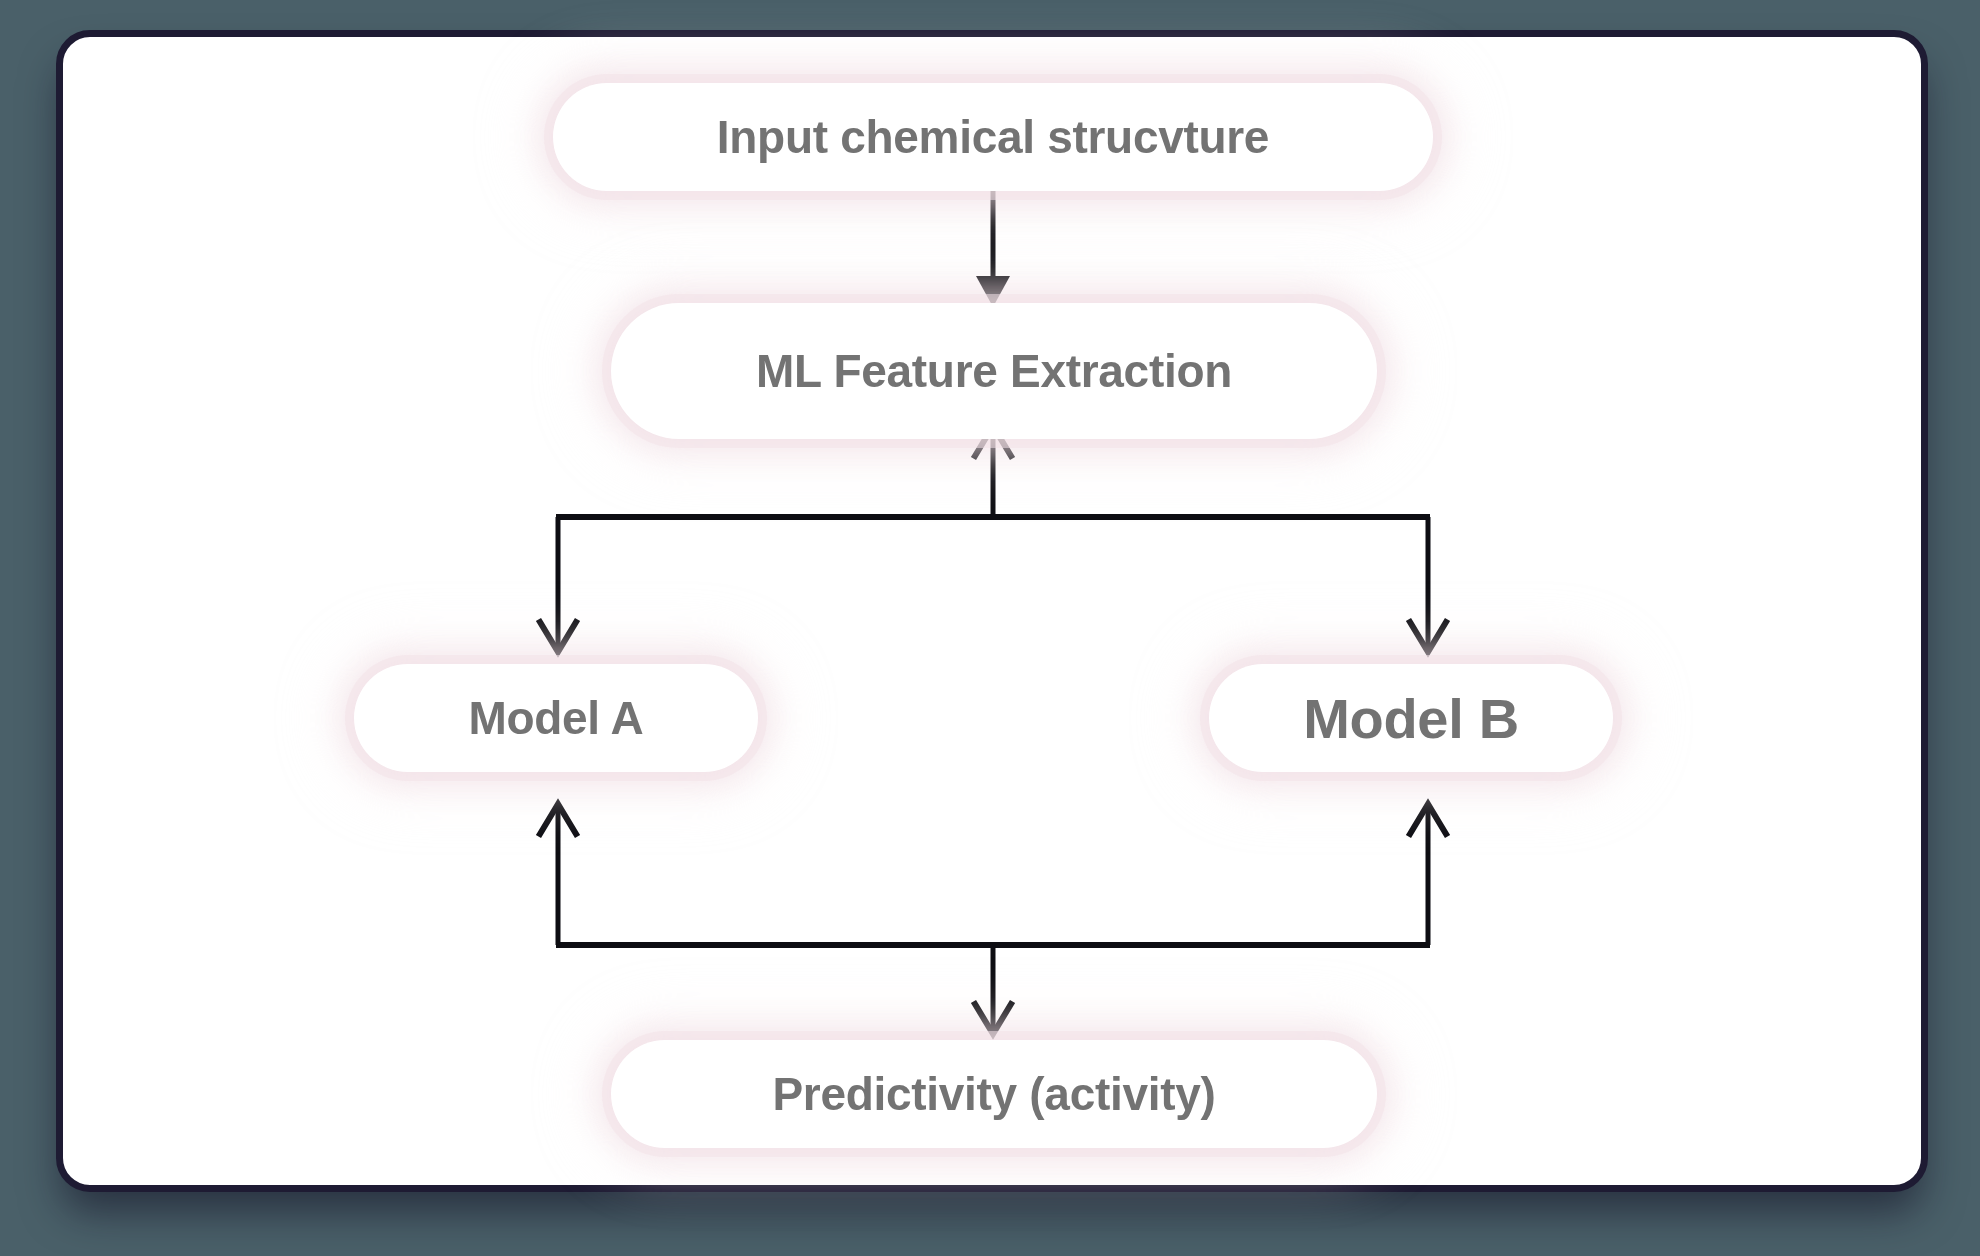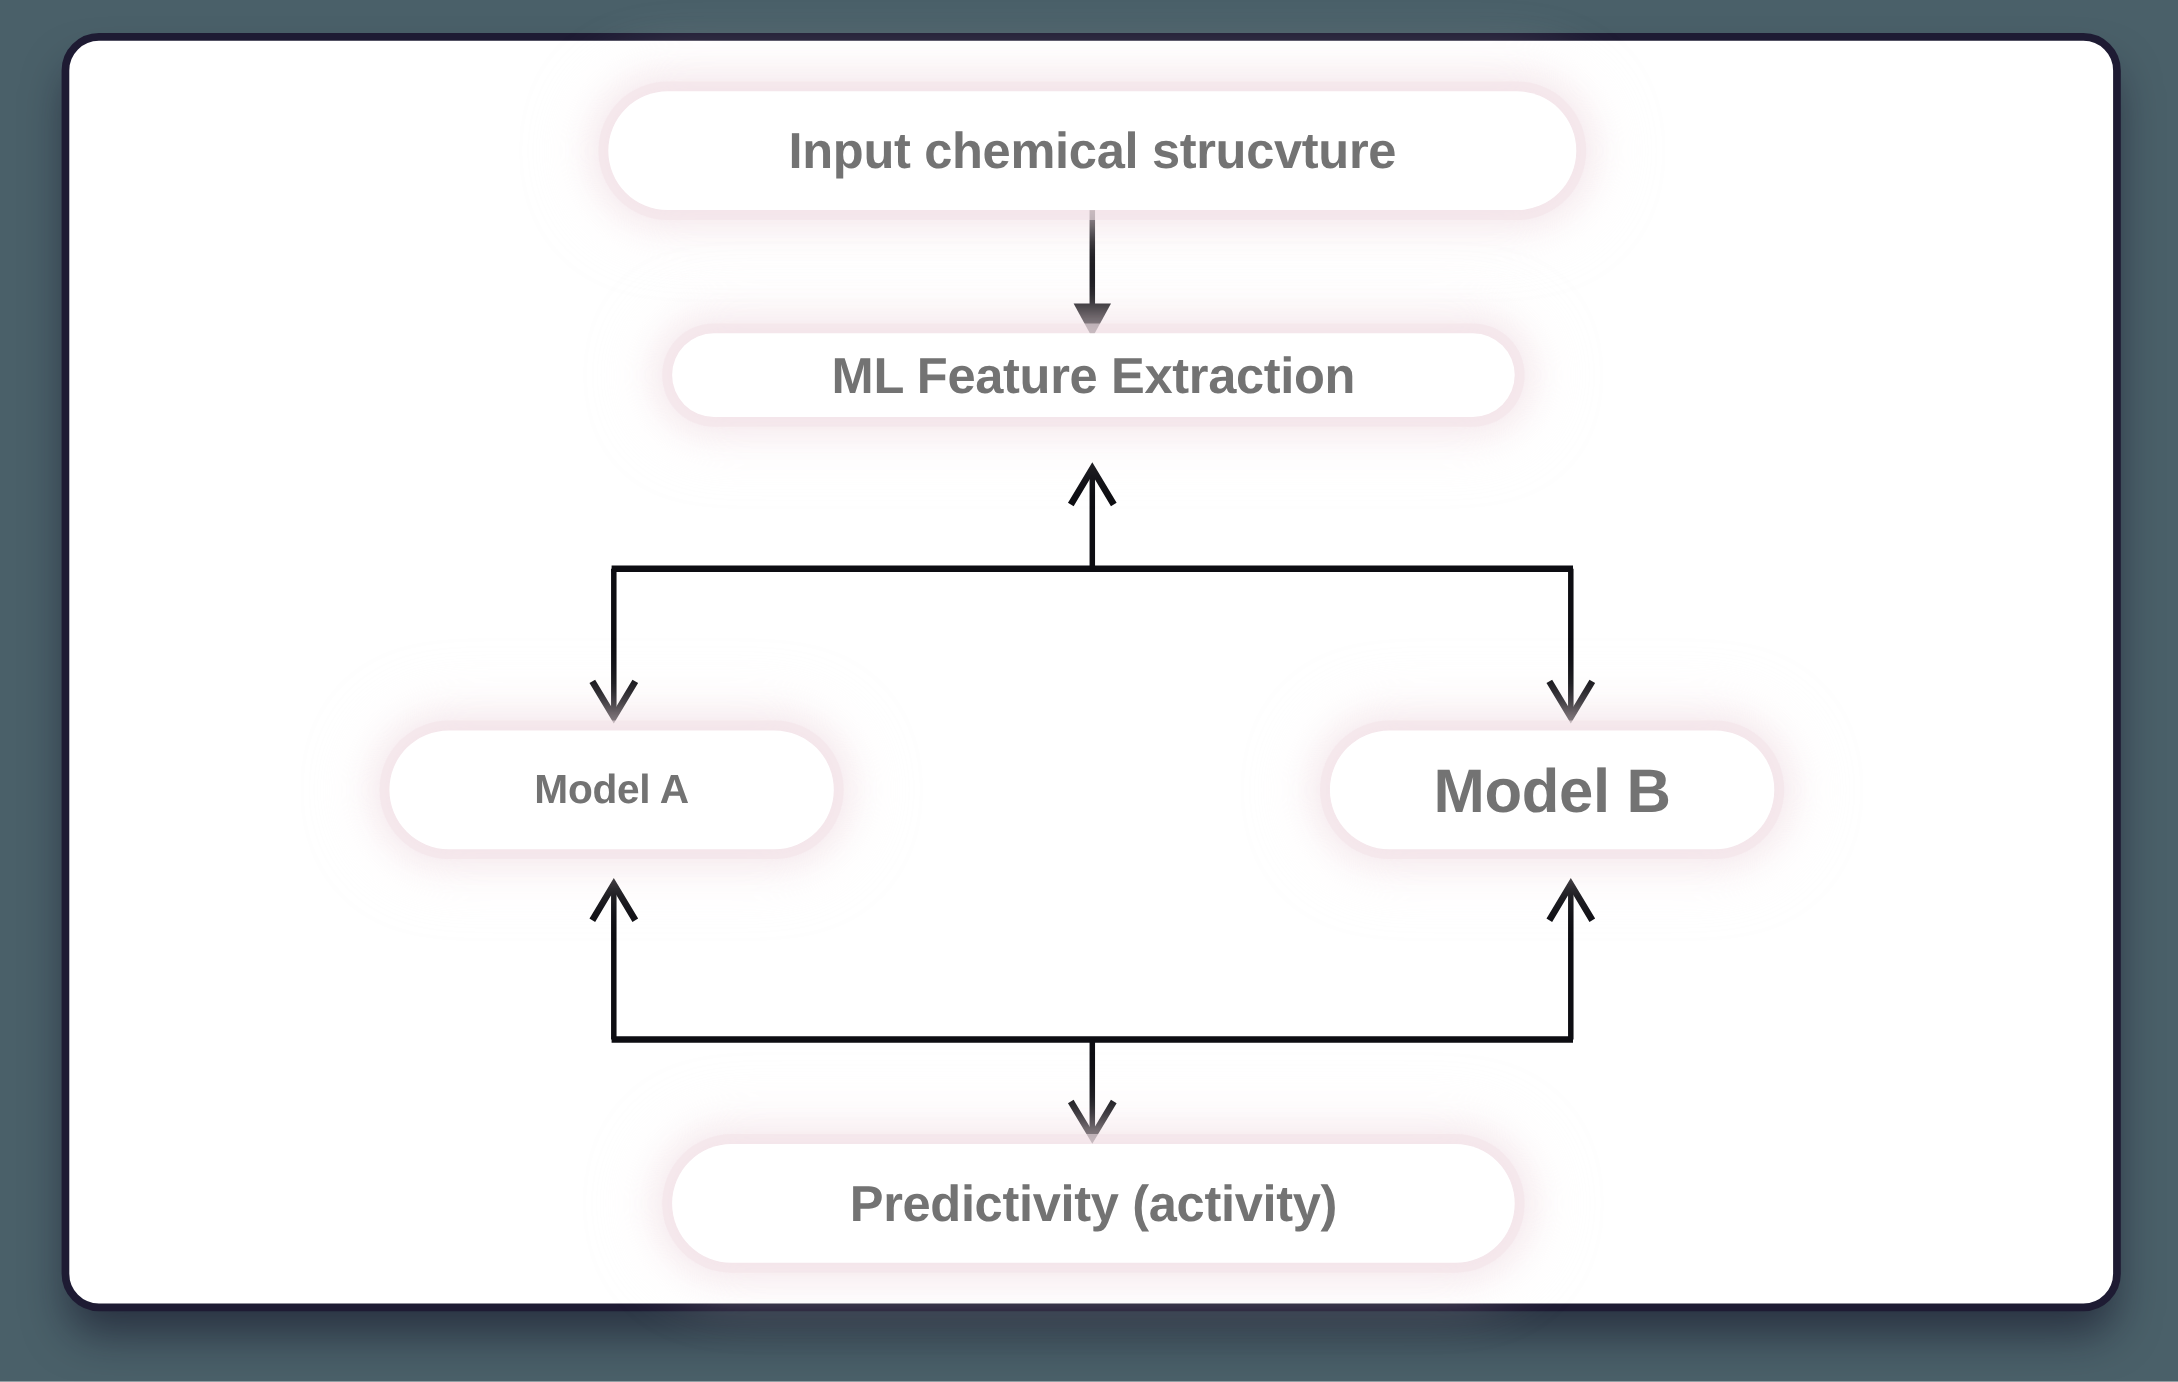--- a/index.html
+++ b/index.html
@@ -67,30 +67,30 @@
     top: 83px;
     width: 880px;
     height: 108px;
     font-size: 46px;
   }
 
   #node-ml {
     left: 611px;
     top: 303px;
     width: 766px;
-    height: 76px;
+    height: 136px;
     font-size: 46px;
   }
 
   #node-model-a {
     left: 354px;
     top: 664px;
     width: 404px;
     height: 108px;
-    font-size: 37px;
+    font-size: 46px;
     text-align: right;
   }
 
   #node-model-b {
     left: 1209px;
     top: 664px;
     width: 404px;
     height: 108px;
     font-size: 56px;
   }

